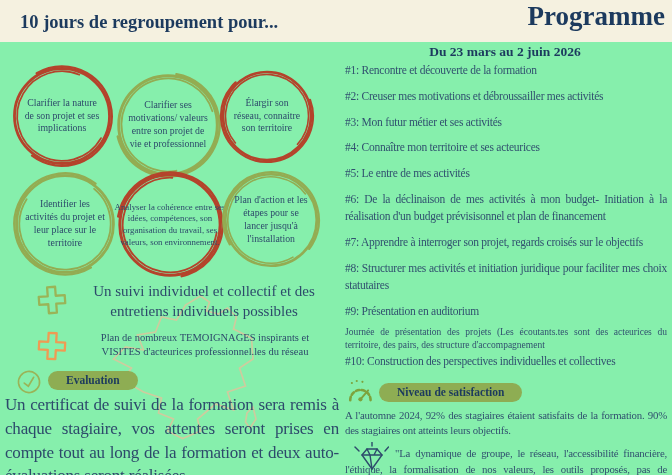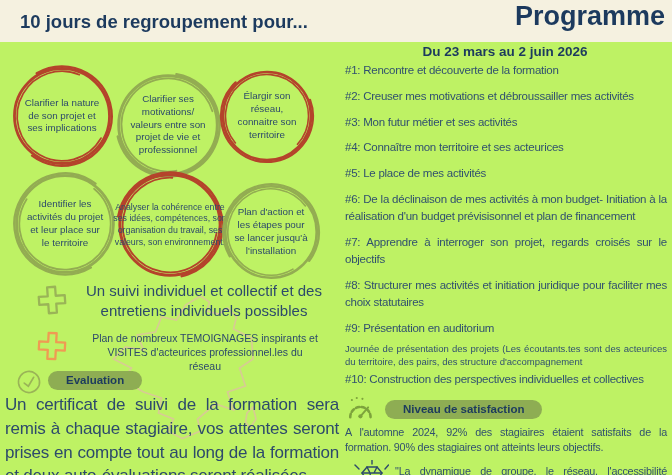--- a/index.html
+++ b/index.html
@@ -1,17 +1,17 @@
 <!DOCTYPE html>
 <html><head>
 <meta charset="utf-8">
 <style>
   html,body{margin:0;padding:0;background:#fff;}
-  .page{position:relative;width:672px;height:475px;background:#bef264;overflow:hidden;
-        font-family:Liberation Sans, sans-serif;color:#31516f;}
+  .page{position:relative;width:672px;height:475px;background:#86efac;overflow:hidden;
+        font-family:Liberation Serif, serif;color:#31516f;}
   
   .band{position:absolute;left:0;top:0;width:672px;height:42px;background:#f5f1e0;}
   .title-left{position:absolute;left:20px;top:0;height:42px;line-height:44px;
         font-size:18.5px;font-weight:700;color:#1c3a5e;}
   .title-prog{position:absolute;left:345px;top:1px;width:320px;text-align:right;
         font-size:27px;font-weight:700;color:#1c3a5e;}
   .date-range{position:absolute;left:345px;top:44px;width:320px;text-align:center;
         font-size:13.5px;font-weight:700;color:#1c3a5e;}
   
   .circle{position:absolute;display:flex;align-items:center;justify-content:center;}
@@ -20,21 +20,21 @@
   .ring-red .ring circle{stroke:#b4432b;}
   .ring-green .ring circle{stroke:#93ac52;}
   .ctext{position:relative;text-align:center;font-size:9.8px;line-height:1.32;
         color:#2d4a6b;padding:0 15px;}
   .ctext.small{font-size:8.8px;padding:0 0;}
   .c1{left:8px;top:60px;width:108px;height:112px;}
   .c2{left:112px;top:66px;width:112px;height:118px;}
   .c3{left:216px;top:66px;width:102px;height:100px;}
   .c4{left:10px;top:168px;width:110px;height:112px;}
   .c5{left:113px;top:166px;width:114px;height:118px;}
-  .c6{left:219px;top:178px;width:104px;height:108px;}
+  .c6{left:219px;top:166px;width:104px;height:108px;}
   
   .plus{position:absolute;width:32px;height:32px;}
   .plus svg{width:100%;height:100%;}
   .plus path{fill:none;stroke-width:2.3;stroke-linejoin:round;}
   .plus-green{left:36px;top:284px;transform:rotate(-4deg);}
   .plus-green path{stroke:#9ab457;}
   .plus-orange{left:36px;top:330px;transform:rotate(3deg);}
   .plus-orange path{stroke:#ef9b53;}
   .suivi{position:absolute;left:78px;top:281px;width:252px;text-align:center;
         font-size:15px;line-height:1.35;color:#2d4a6b;}
@@ -48,21 +48,21 @@
         background:#8ead53;color:#1c3a5e;font-weight:700;font-size:11.5px;}
   .badge-eval{left:48px;top:371px;}
   .eval-par{position:absolute;left:5px;top:393px;width:334px;text-align:justify;
         font-size:17px;line-height:1.4;color:#2d4a6b;letter-spacing:-0.2px;}
   
   .program{position:absolute;left:345px;top:62px;width:322px;}
   .item{font-size:11.5px;line-height:1.5;color:#31516f;letter-spacing:-0.25px;margin-bottom:8.5px;}
   .item.just{text-align:justify;}
   .item.tight{margin-bottom:6px;}
   .note{font-size:9.5px;line-height:1.35;color:#31516f;text-align:justify;margin-bottom:2px;}
-  .sat-row{display:flex;align-items:center;gap:10px;margin-top:4px;height:26px;}
+  .sat-row{display:flex;align-items:center;gap:4px;margin-top:4px;height:26px;}
   .gauge{width:30px;height:26px;flex:0 0 auto;}
   .gauge .arc{fill:none;stroke:#7da33c;stroke-width:3.2;stroke-linecap:round;}
   .gauge .needle{stroke:#7da33c;stroke-width:2.4;stroke-linecap:round;}
   .gauge .pivot,.gauge .star{fill:#7da33c;stroke:none;}
   .badge-sat{position:static;display:inline-block;}
   .sat-text{font-size:10.8px;line-height:1.4;text-align:justify;color:#31516f;margin-top:3px;letter-spacing:-0.2px;}
   .quote-block{position:relative;margin-top:8px;}
   .diamond{position:absolute;left:8px;top:-4px;width:36px;height:30px;}
   .diamond path,.diamond line{fill:none;stroke:#2d4a6b;stroke-width:1.4;stroke-linecap:round;}
   .quote-text{font-size:10.8px;line-height:1.42;text-align:justify;color:#31516f;
@@ -151,21 +151,21 @@
     <path d="M10 16.5 l4.5 4.5 L22.5 11"></path>
   </svg>
   <div class="badge badge-eval">Evaluation</div>
   <div class="eval-par">Un certificat de suivi de la formation sera remis à chaque stagiaire, vos attentes seront prises en compte tout au long de la formation et deux auto-évaluations seront réalisées.</div>
 
   <div class="program">
     <div class="item">#1: Rencontre et découverte de la formation</div>
     <div class="item">#2: Creuser mes motivations et débroussailler mes activités</div>
     <div class="item">#3: Mon futur métier et ses activités</div>
     <div class="item">#4: Connaître mon territoire et ses acteurices</div>
-    <div class="item">#5: Le place de mes activités</div>
+    <div class="item">#5: Le entre de mes activités</div>
     <div class="item just">#6: De la déclinaison de mes activités à mon budget- Initiation à la réalisation d'un budget prévisisonnel et plan de financement</div>
     <div class="item just">#7: Apprendre à interroger son projet, regards croisés sur le objectifs</div>
     <div class="item just">#8: Structurer mes activités et initiation juridique pour faciliter mes choix statutaires</div>
     <div class="item tight">#9: Présentation en auditorium</div>
     <div class="note">Journée de présentation des projets (Les écoutants.tes sont des acteurices du territoire, des pairs, des structure d'accompagnement</div>
     <div class="item">#10: Construction des perspectives individuelles et collectives</div>
 
     <div class="sat-row">
       <svg class="gauge" viewBox="0 0 36 32" aria-hidden="true">
         <path class="arc" d="M6 26 A 12.5 12.5 0 1 1 31 26" stroke-dasharray="4 3"></path>

